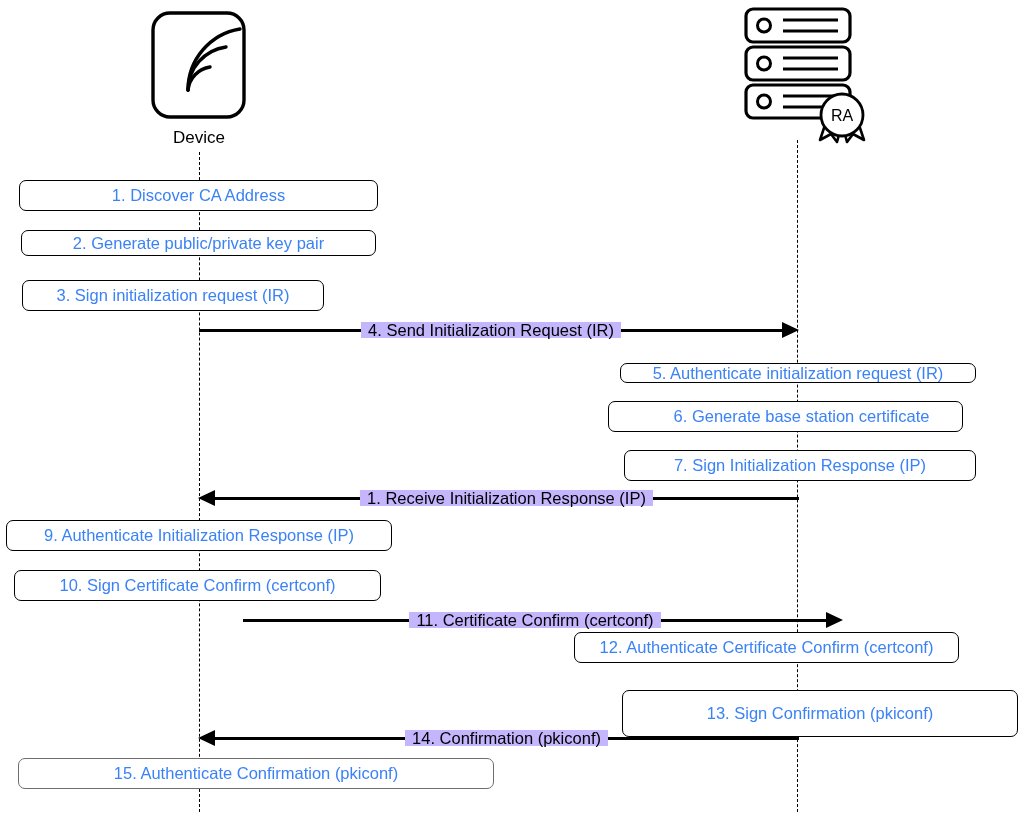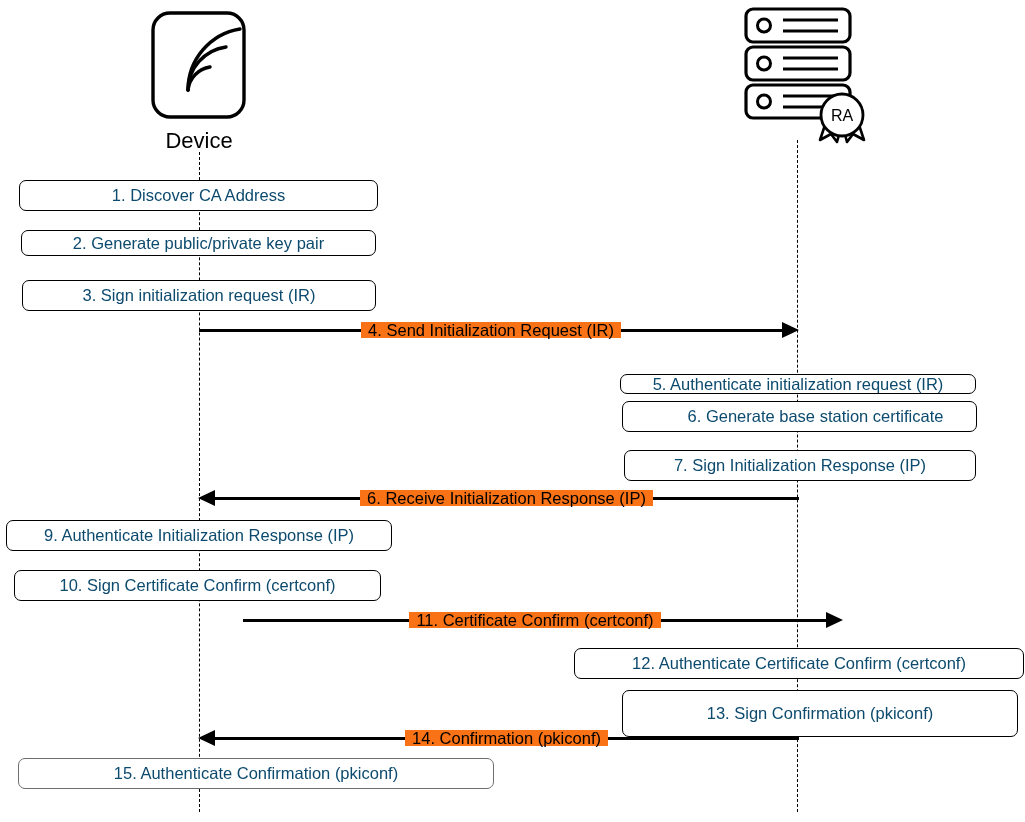--- a/index.html
+++ b/index.html
@@ -19,21 +19,21 @@
     overflow: hidden;
   }
 
   
   .actor-head {
     position: absolute;
   }
   .actor-label {
     position: absolute;
     text-align: center;
-    font-size: 22px;
+    font-size: 17px;
     color: #000;
     white-space: nowrap;
   }
 
   
   .lifeline {
     position: absolute;
     width: 0;
     border-left: 1.6px dashed #000;
   }
@@ -43,21 +43,21 @@
     position: absolute;
     box-sizing: border-box;
     background: #ffffff;
     border: 1.6px solid #000000;
     border-radius: 7px;
     display: flex;
     align-items: center;
     justify-content: center;
     font-size: 16.5px;
     line-height: 1;
-    color: #0c4a6e;
+    color: #3b82f6;
     white-space: nowrap;
     z-index: 5;
   }
   .note-box.grey-border {
     border-color: #6e6e6e;
   }
 
   
   .msg {
     position: absolute;
@@ -71,21 +71,21 @@
     flex: 1 1 auto;
     min-width: 4px;
   }
   .msg .msg-label {
     flex: 0 0 auto;
     padding: 0 7px;
     font-size: 16.5px;
     line-height: 1;
     color: #000;
     white-space: nowrap;
-    background: #f97316;
+    background: #c4b5fd;
   }
   .arrow-head {
     flex: 0 0 auto;
     width: 0;
     height: 0;
   }
   .arrow-head.right {
     border-top: 8px solid transparent;
     border-bottom: 8px solid transparent;
     border-left: 17px solid #000000;
@@ -143,66 +143,66 @@
   <div class="lifeline" style="left:797px; top:140px; height:672px;"></div>
 
   <div class="note-box" style="left:19px; top:180px; width:359px; height:31px;">
     <span>1. Discover CA Address</span>
   </div>
 
   <div class="note-box" style="left:21px; top:230px; width:355px; height:26px;">
     <span>2. Generate public/private key pair</span>
   </div>
 
-  <div class="note-box" style="left:22px; top:280px; width:354px; height:31px;">
+  <div class="note-box" style="left:22px; top:280px; width:302px; height:31px;">
     <span>3. Sign initialization request (IR)</span>
   </div>
 
   <div class="msg" style="left:199px; top:320px; width:600px; height:20px;">
     <div class="seg"></div>
     <div class="msg-label">4. Send Initialization Request (IR)</div>
     <div class="seg"></div>
     <div class="arrow-head right"></div>
   </div>
 
-  <div class="note-box" style="left:620px; top:374px; width:356px; height:20px;">
+  <div class="note-box" style="left:620px; top:363px; width:356px; height:20px;">
     <span>5. Authenticate initialization request (IR)</span>
   </div>
 
-  <div class="note-box" style="left:622px; top:401px; width:355px; height:31px;padding-left:32px;">
+  <div class="note-box" style="left:608px; top:401px; width:355px; height:31px;padding-left:32px;">
     <span>6. Generate base station certificate</span>
   </div>
 
   <div class="note-box" style="left:624px; top:450px; width:352px; height:31px;">
     <span>7. Sign Initialization Response (IP)</span>
   </div>
 
   <div class="msg" style="left:198px; top:488px; width:601px; height:20px;">
     <div class="arrow-head left"></div>
     <div class="seg"></div>
-    <div class="msg-label">6. Receive Initialization Response (IP)</div>
+    <div class="msg-label">1. Receive Initialization Response (IP)</div>
     <div class="seg"></div>
   </div>
 
   <div class="note-box" style="left:6px; top:520px; width:386px; height:31px;">
     <span>9. Authenticate Initialization Response (IP)</span>
   </div>
 
   <div class="note-box" style="left:14px; top:570px; width:367px; height:31px;">
     <span>10. Sign Certificate Confirm (certconf)</span>
   </div>
 
   <div class="msg" style="left:199px; top:610px; width:600px; height:20px;padding-left:44px;">
     <div class="seg"></div>
     <div class="msg-label">11. Certificate Confirm (certconf)</div>
     <div class="seg"></div>
     <div class="arrow-head right"></div>
   </div>
 
-  <div class="note-box" style="left:574px; top:648px; width:450px; height:31px;">
+  <div class="note-box" style="left:574px; top:632px; width:385px; height:31px;">
     <span>12. Authenticate Certificate Confirm (certconf)</span>
   </div>
 
   <div class="note-box" style="left:602px; top:690px; width:396px; height:47px;margin-left:20px;">
     <span>13. Sign Confirmation (pkiconf)</span>
   </div>
 
   <div class="msg" style="left:198px; top:728px; width:601px; height:20px;">
     <div class="arrow-head left"></div>
     <div class="seg"></div>

